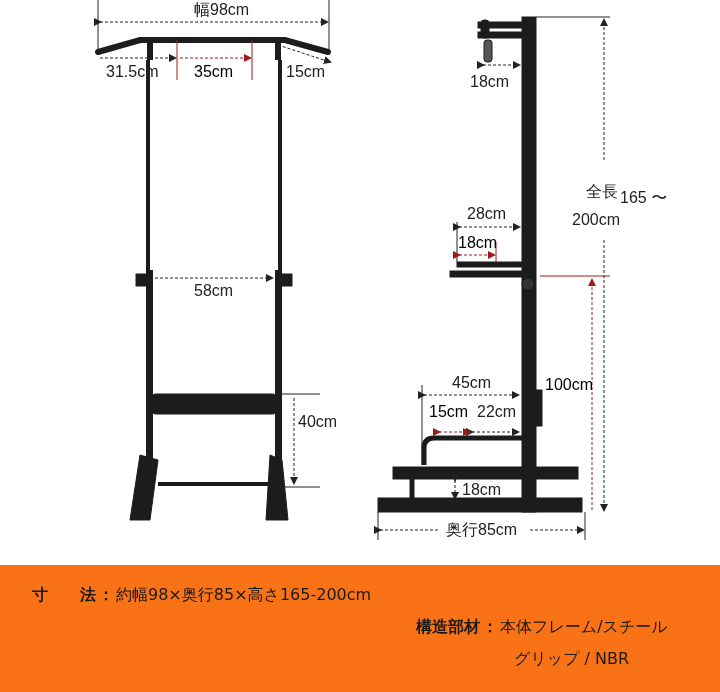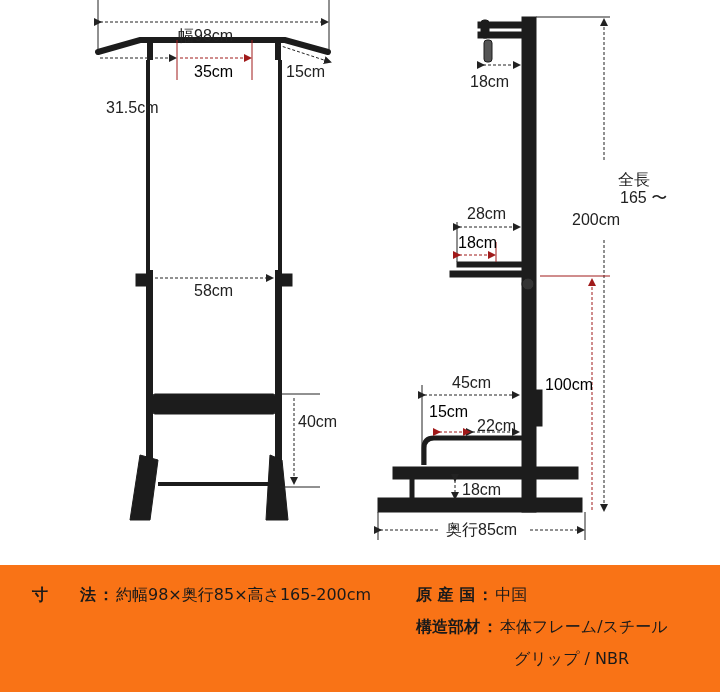--- a/index.html
+++ b/index.html
@@ -100,47 +100,44 @@
     </g>
     <g stroke="#a01a1a" stroke-width="1" fill="none">
       <line x1="540" y1="276" x2="610" y2="276"></line>
       <line x1="592" y1="510" x2="592" y2="280" stroke-dasharray="3,2" marker-end="url(#ahr)"></line>
       <line x1="459" y1="255" x2="494" y2="255" stroke-dasharray="3,2" marker-start="url(#ahr)" marker-end="url(#ahr)"></line>
       <line x1="496" y1="242" x2="496" y2="262"></line>
       <line x1="439" y1="432" x2="469" y2="432" stroke-dasharray="3,2" marker-start="url(#ahr)" marker-end="url(#ahr)"></line>
     </g>
   </svg>
 
-  <span class="lbl" style="left:178px;top:2px;margin-top:26px;">幅98cm</span>
-  <span class="lbl" style="left:106px;top:64px;margin-top:36px;">31.5cm</span>
+  <span class="lbl" style="left:194px;top:2px;">幅98cm</span>
+  <span class="lbl" style="left:106px;top:64px;">31.5cm</span>
   <span class="lbl red" style="left:194px;top:64px;">35cm</span>
   <span class="lbl" style="left:286px;top:64px;">15cm</span>
   <span class="lbl" style="left:194px;top:283px;">58cm</span>
   <span class="lbl" style="left:298px;top:414px;">40cm</span>
 
   <span class="lbl" style="left:470px;top:74px;">18cm</span>
-  <span class="lbl" style="left:586px;top:172px;margin-left:32px;">全長</span>
+  <span class="lbl" style="left:586px;top:184px;">全長</span>
   <span class="lbl" style="left:572px;top:190px;margin-left:48px;">165 〜</span>
   <span class="lbl" style="left:572px;top:212px;">200cm</span>
   <span class="lbl" style="left:467px;top:206px;">28cm</span>
   <span class="lbl red" style="left:458px;top:235px;">18cm</span>
   <span class="lbl red" style="left:545px;top:377px;">100cm</span>
   <span class="lbl" style="left:452px;top:375px;">45cm</span>
   <span class="lbl red" style="left:429px;top:404px;">15cm</span>
-  <span class="lbl" style="left:477px;top:404px;margin-top:14px;">22cm</span>
+  <span class="lbl" style="left:477px;top:404px;">22cm</span>
   <span class="lbl" style="left:462px;top:482px;">18cm</span>
   <span class="lbl" style="left:446px;top:522px;">奥行85cm</span>
 </div>
 
 <div class="specs">
   <div class="row" style="left:32px;top:20px;">
     <span class="k">寸　　法</span><span class="colon">：</span><span>約幅98×奥行85×高さ165-200cm</span>
-  </div>
-  <div class="row" style="left:416px;top:20px;">
-    <span class="k">原 産 国</span><span class="colon">：</span><span>中国</span>
   </div>
   <div class="row" style="left:514px;top:84px;">
     <span>グリップ / NBR</span>
   </div>
   <div class="row" style="left:416px;top:52px;">
     <span class="k">構造部材</span><span class="colon">：</span><span>本体フレーム/スチール</span>
   </div>
 </div>
 
 </body></html>

